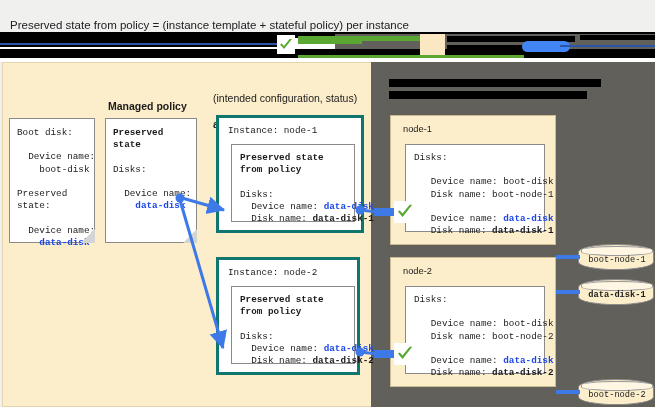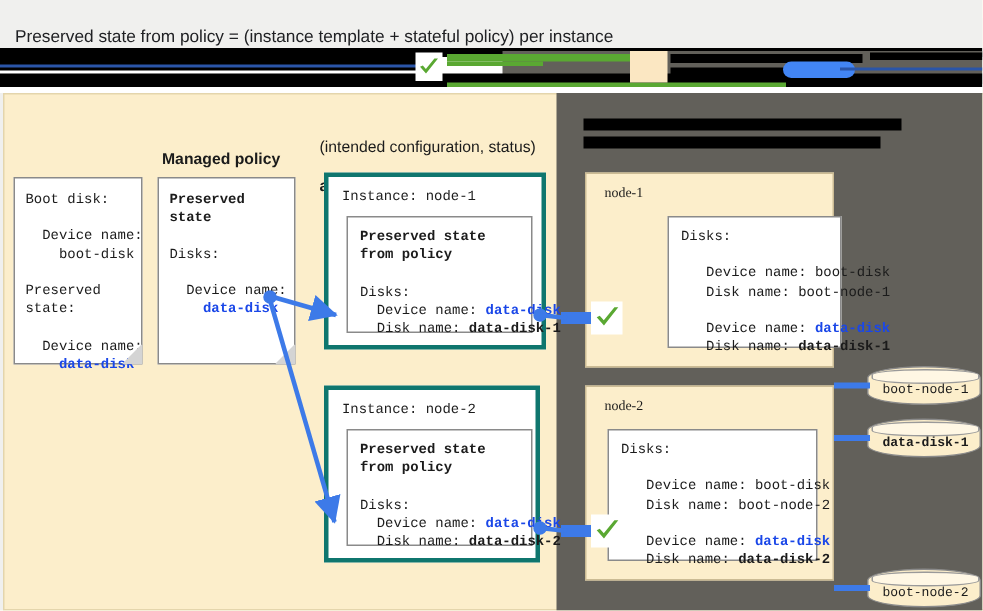--- a/index.html
+++ b/index.html
@@ -98,21 +98,21 @@
   .instance-label {
     position: absolute; left: 9px; top: 7px;
     font-family: "Liberation Mono", monospace;
     font-size: 9.3px; color: #1b1b1b; white-space: pre;
   }
   .node-card {
     position: absolute; background: #fceecb; border: 1px solid #cbbb94;
   }
   .node-label {
     position: absolute; left: 12px; top: 8px;
-    font-family: Liberation Serif, serif;
+    font-family: Liberation Sans, sans-serif;
     font-size: 9.3px; color: #1b1b1b; white-space: pre;
   }
 
   
   .cyl {
     position: absolute; width: 76px; height: 26px;
     background: #fceecb; border: 1px solid #8a8a8a;
     border-radius: 38px / 8px;
   }
   .cyl::before {
@@ -234,21 +234,21 @@
 from policy</span>
 <span> </span>
 <span>Disks:</span>
 <span>  Device name: </span><span class="blue">data-disk</span>
 <span>  Disk name: </span><span class="b">data-disk-2</span></div>
       </div>
     </div>
 
     <div class="node-card" style="left:390px;top:53px;width:166px;height:130px;">
       <div class="node-label">node-1</div>
-      <div class="box" style="left:14px;top:28px;width:116px;height:88px;margin-left:40px;">
+      <div class="box" style="left:14px;top:28px;width:140px;height:88px;">
         <div class="box-body"><span>Disks:</span>
 <span> </span>
 <span>   Device name: </span><span>boot-disk</span>
 <span>   Disk name: </span><span>boot-node-1</span>
 <span> </span>
 <span>   Device name: </span><span class="blue">data-disk</span>
 <span>   Disk name: </span><span class="b">data-disk-1</span></div>
       </div>
     </div>
 

